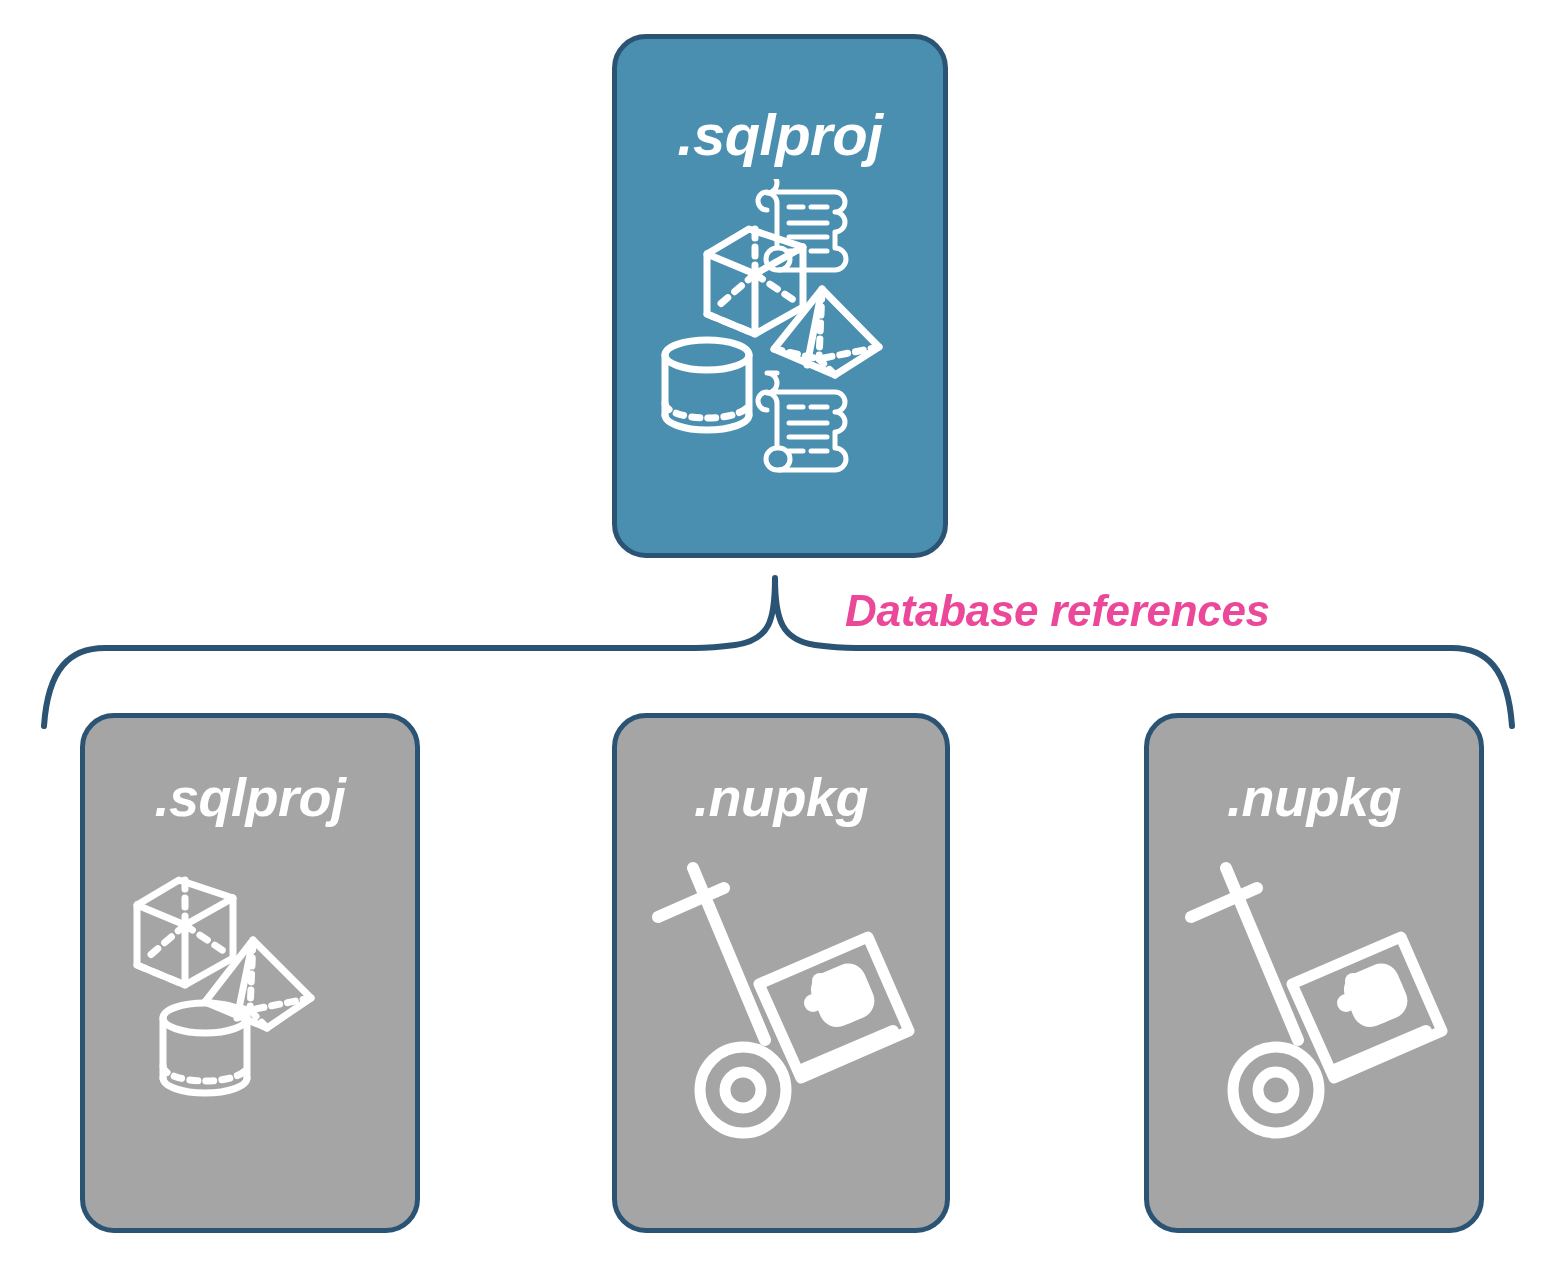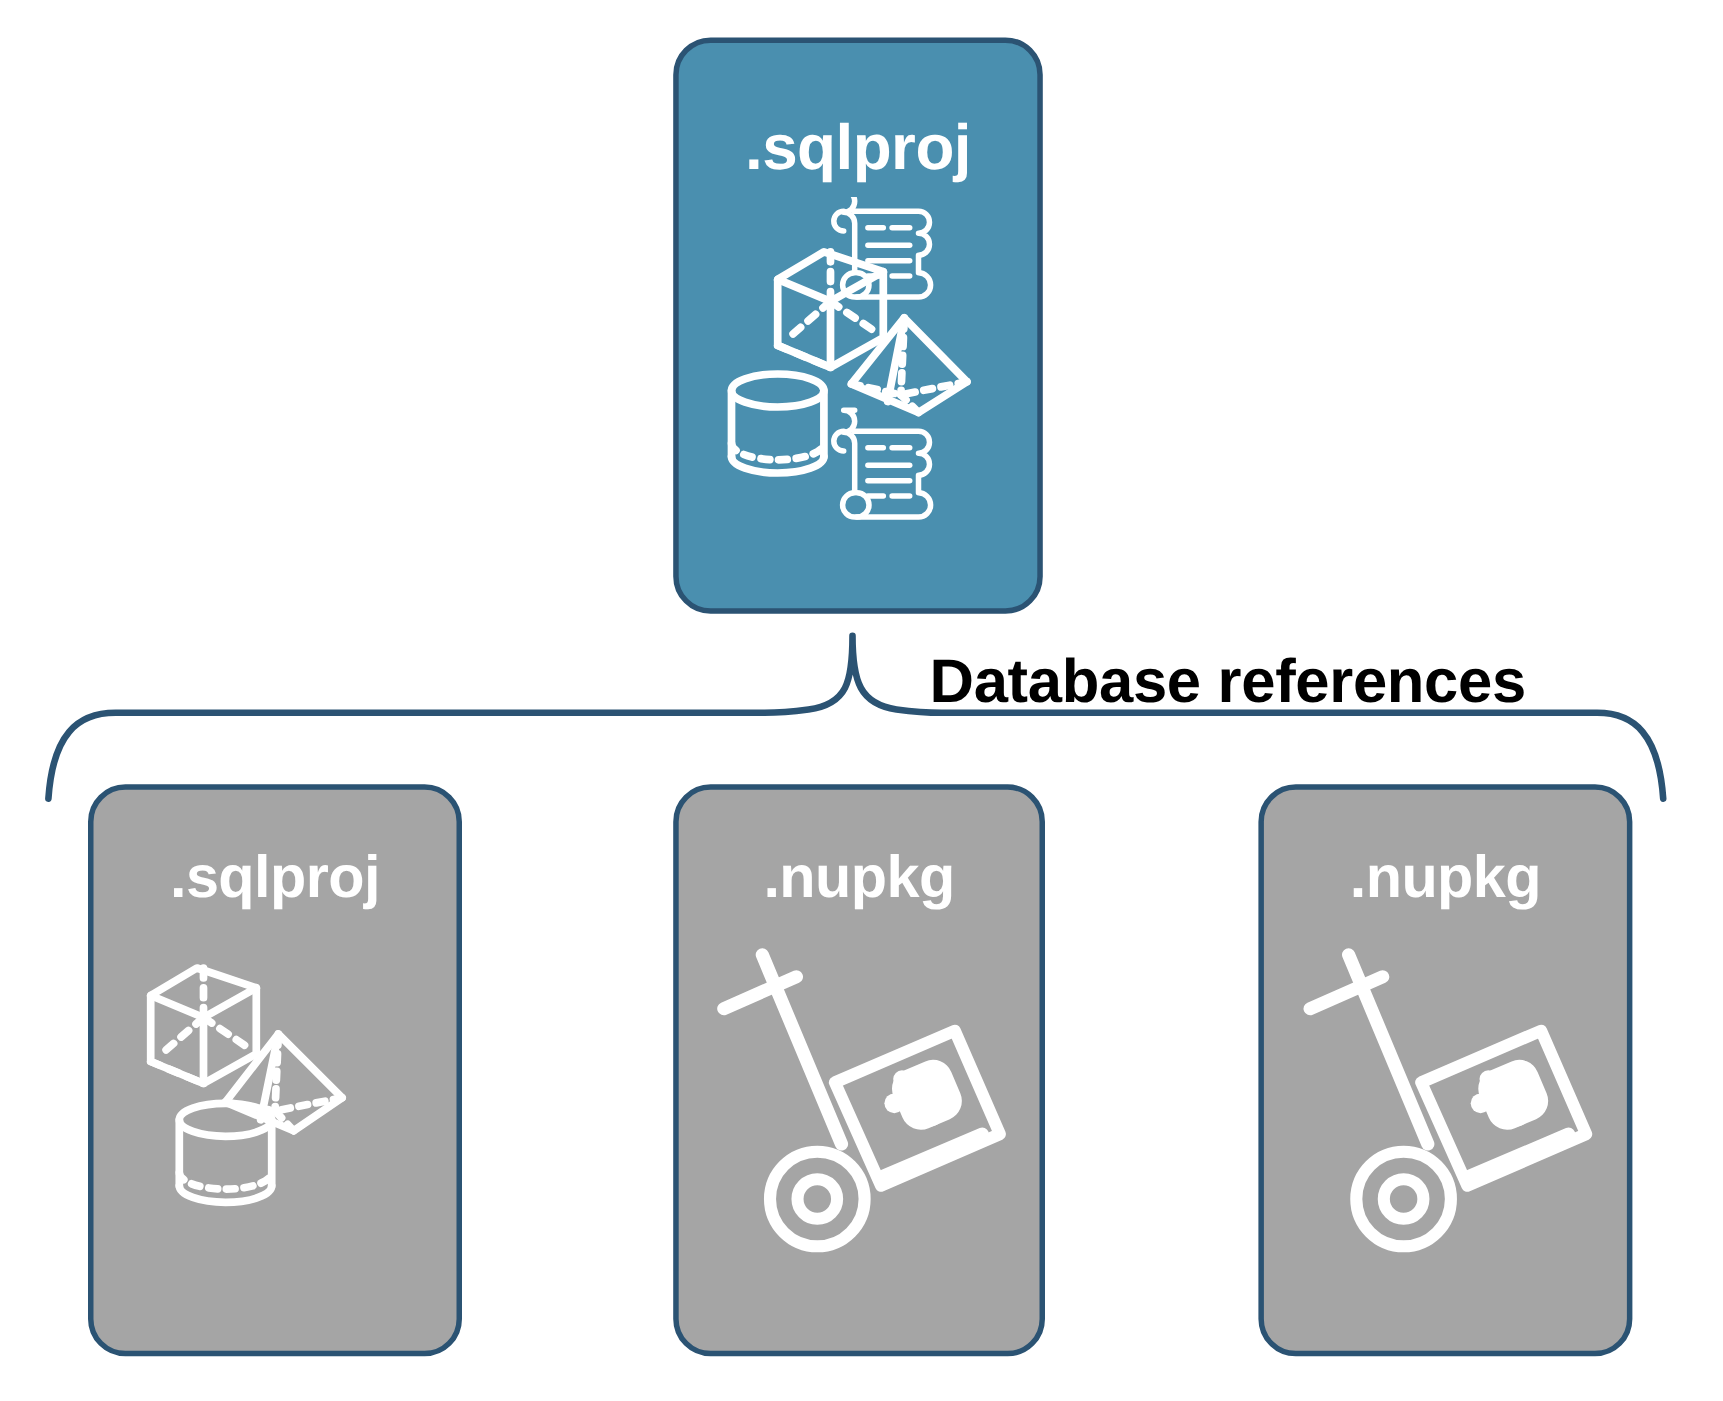--- a/index.html
+++ b/index.html
@@ -12,20 +12,21 @@
     height: 1274px;
     position: relative;
     overflow: hidden;
     font-family: "Liberation Sans", sans-serif;
   }
   #diagram-root {
     position: absolute;
     left: 0; top: 0;
     width: 1261px;
     height: 1274px;
+    font-style: italic;
   }
   .node-box {
     position: absolute;
     border: 5px solid #2B5373;
     border-radius: 34px;
     box-sizing: border-box;
     display: block;
   }
   .node-box.root {
     left: 612px;
@@ -89,23 +90,23 @@
     position: absolute;
     left: 0; top: 0;
     width: 1566px;
     height: 1274px;
     pointer-events: none;
   }
   #brace-label {
     position: absolute;
     left: 845px;
     top: 586px;
-    font-size: 56px;
+    font-size: 44px;
     font-weight: bold;
-    color: #000000;
+    color: #ec4899;
     white-space: nowrap;
     letter-spacing: -0.3px;
   }
 </style>
 </head>
 <body>
 
 <div id="diagram-root">
 
   <div class="node-box root">

